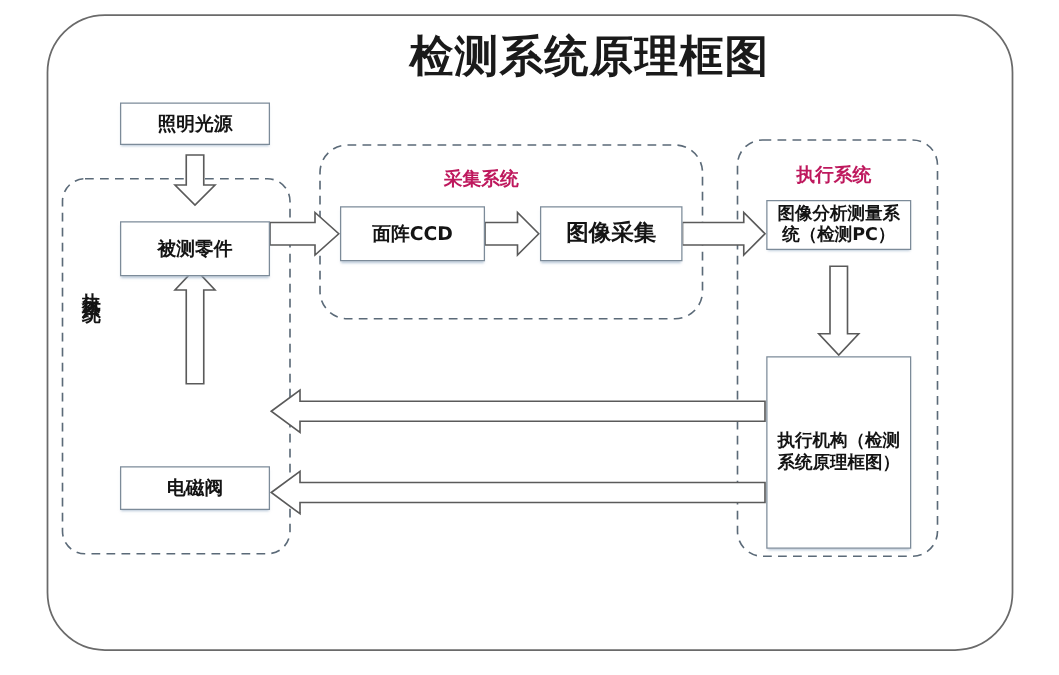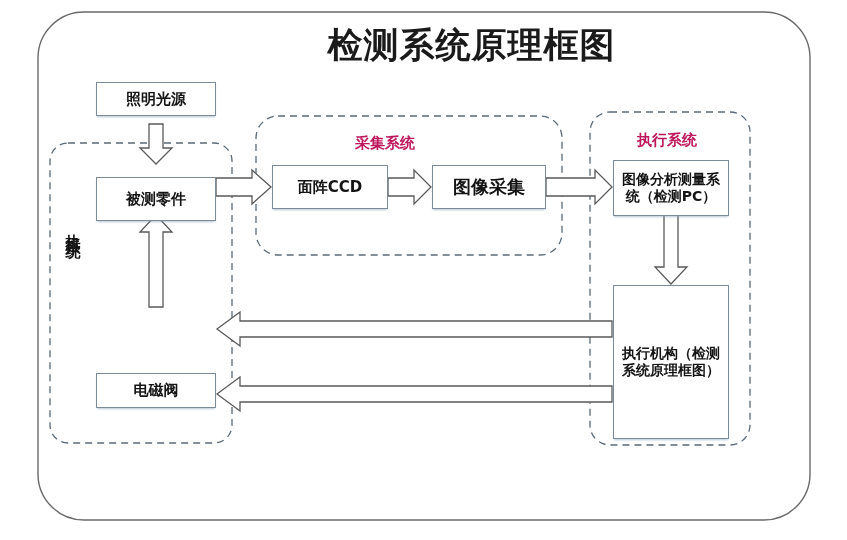--- a/index.html
+++ b/index.html
@@ -58,17 +58,17 @@
   <div class="ttl">检测系统原理框图</div>
 
   <div class="vlabel" style="left:63px;top:222px;">执行系统</div>
   <div class="rlabel" style="left:355px;top:134px;">采集系统</div>
   <div class="rlabel" style="left:637px;top:131px;">执行系统</div>
 
   <div class="box" style="left:96px;top:82px;width:120px;height:34px;font-size:15px;">照明光源</div>
   <div class="box" style="left:96px;top:165px;width:120px;height:44px;font-size:15px;margin-top:12px;">被测零件</div>
   <div class="box" style="left:272px;top:165px;width:116px;height:44px;font-size:15px;">面阵CCD</div>
   <div class="box" style="left:432px;top:165px;width:114px;height:44px;font-size:18px;">图像采集</div>
-  <div class="box" style="left:613px;top:160px;width:116px;height:56px;font-size:14px;padding:0 3px;">图像分析测量系统（检测PC）</div>
+  <div class="box" style="left:613px;top:160px;width:116px;height:40px;font-size:14px;padding:0 3px;">图像分析测量系统（检测PC）</div>
   <div class="box" style="left:96px;top:373px;width:120px;height:35px;font-size:15px;">电磁阀</div>
   <div class="box" style="left:613px;top:285px;width:116px;height:154px;font-size:14px;padding:0 3px;">执行机构（检测系统原理框图）</div>
 
 </div>
 
 </body></html>

